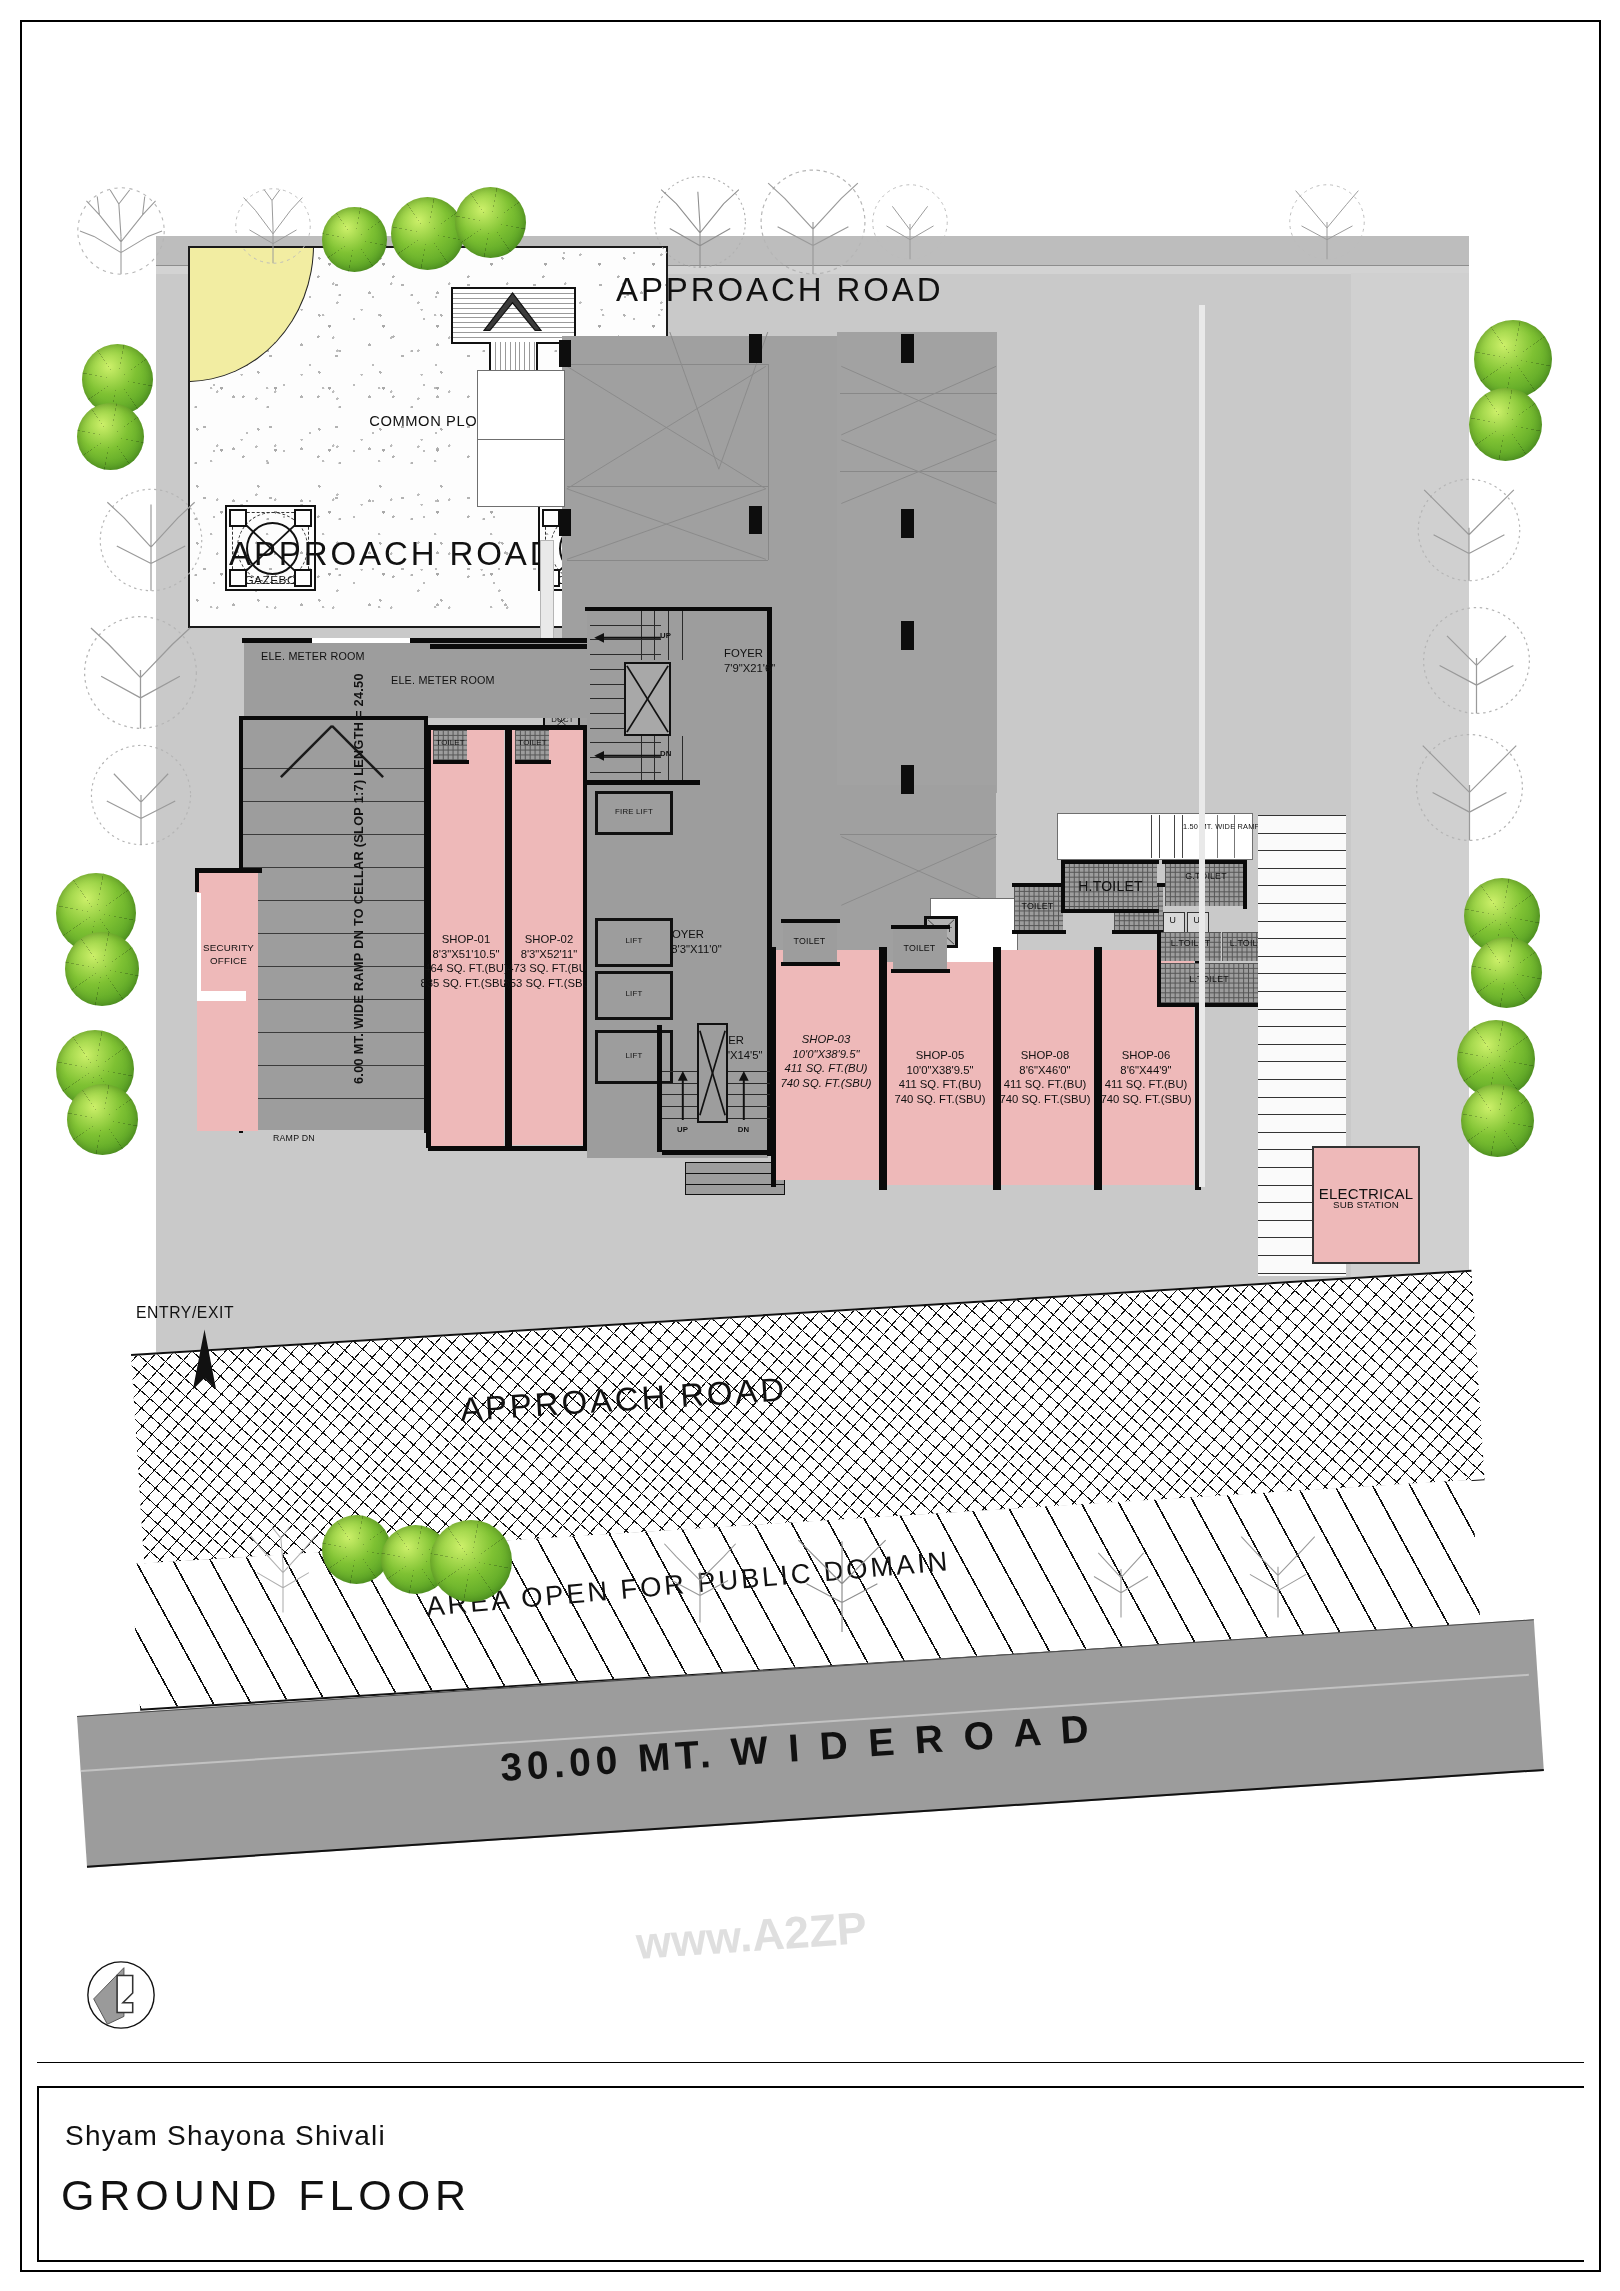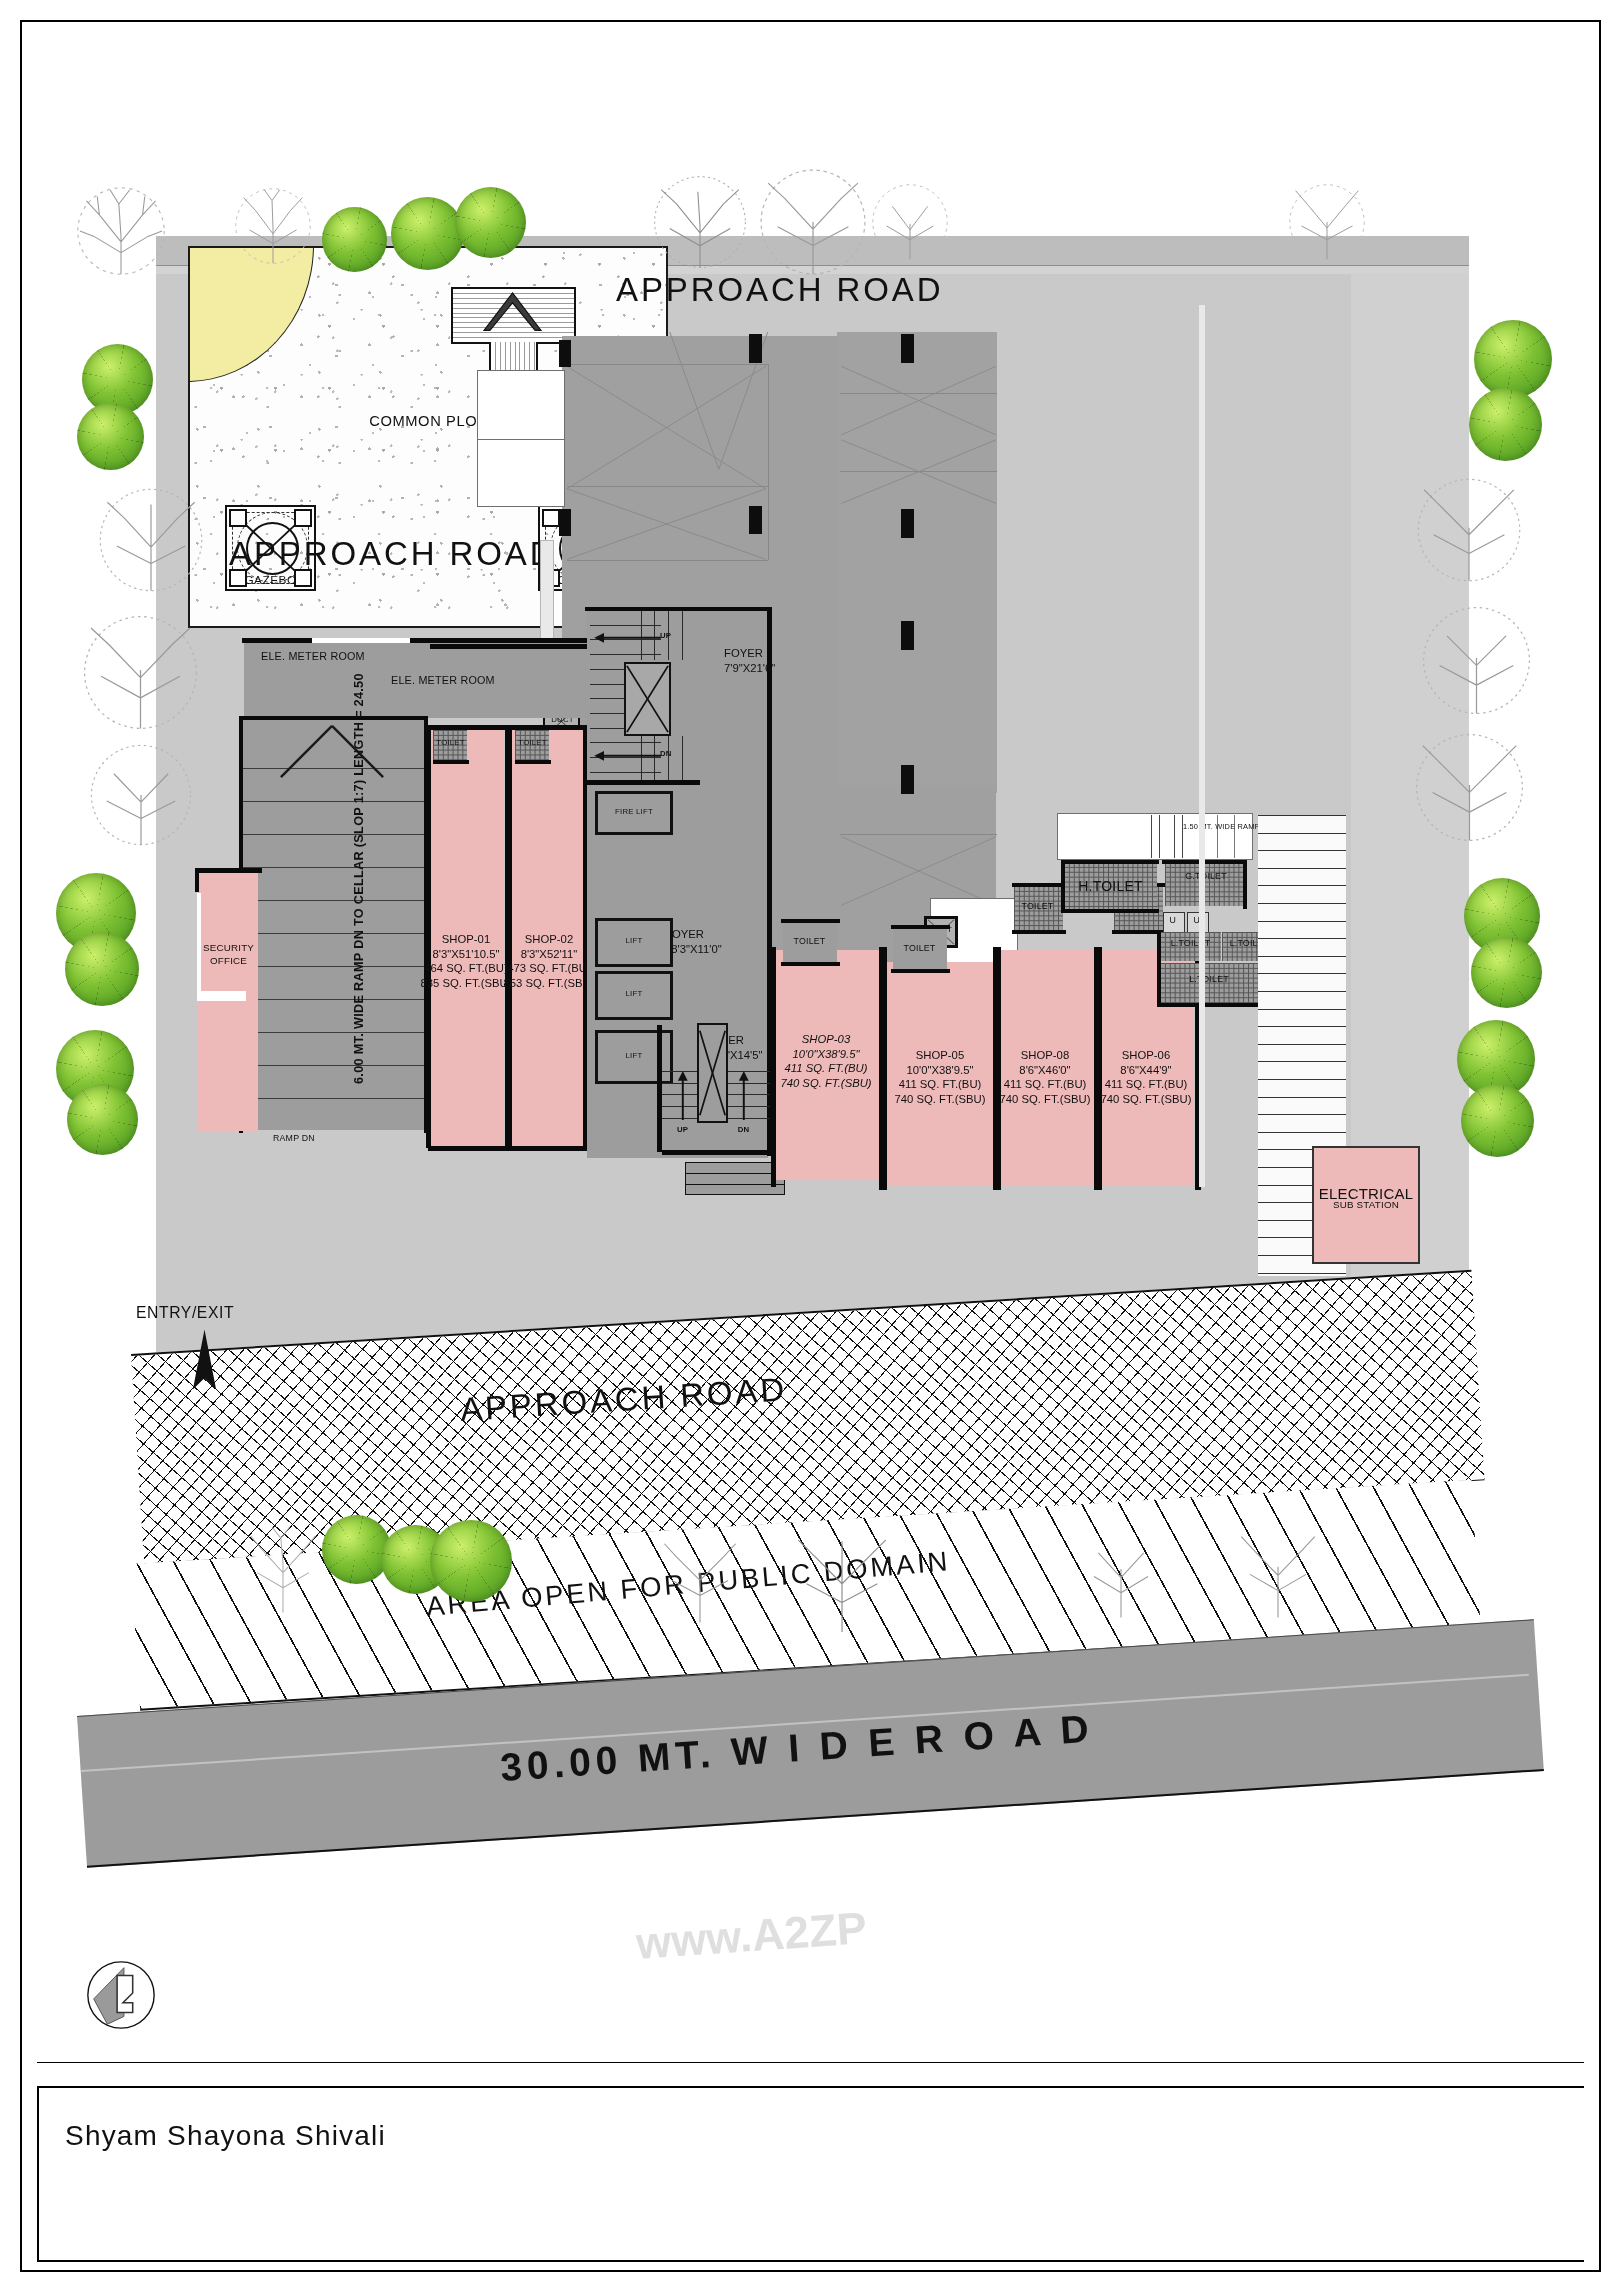--- a/index.html
+++ b/index.html
@@ -625,15 +625,16 @@
     </svg>
 
     <div class="watermark-small">www.A2ZP</div>
   </div>
 
 
   <div class="title-block-top"></div>
   <div class="title-block"></div>
   <div class="title-block-bot"></div>
   <div class="proj-name">Shyam  Shayona  Shivali</div>
+  <div class="floor-name">GROUND  FLOOR</div>
 
 </div>
 
 
 </body></html>

